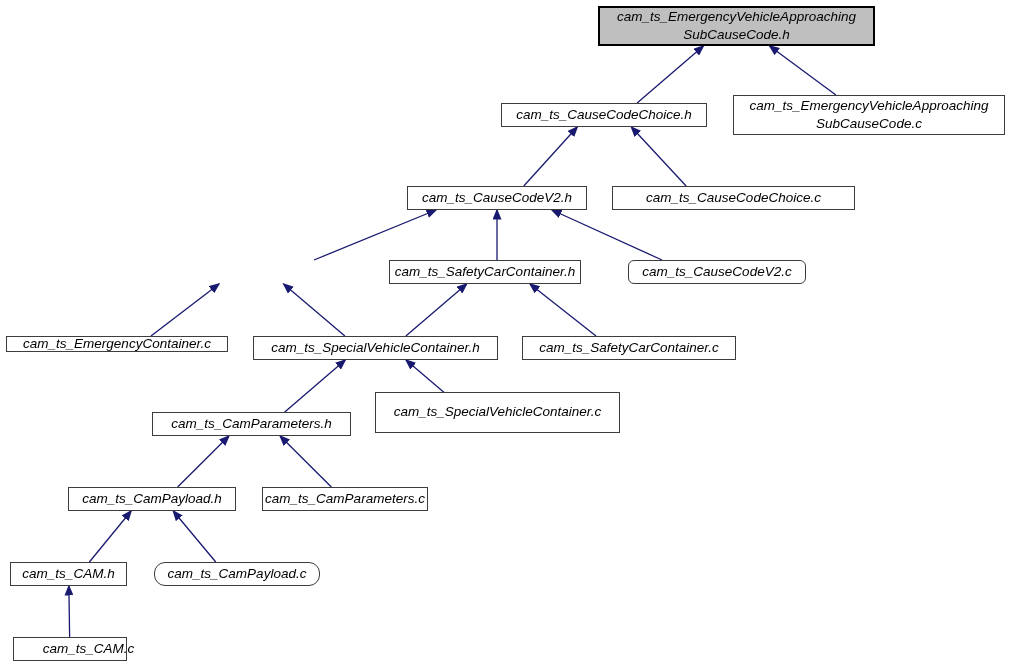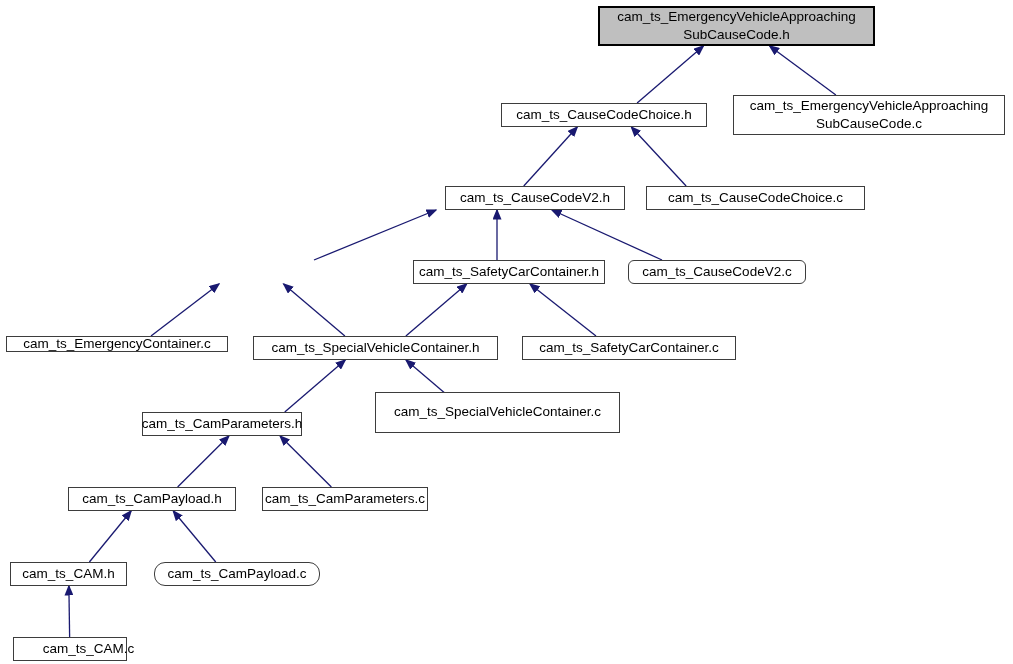--- a/index.html
+++ b/index.html
@@ -28,20 +28,21 @@
     border: 1px solid #3d3d3d;
     color: #000000;
     font-size: 13.5px;
     line-height: 1.35;
     display: flex;
     align-items: center;
     justify-content: center;
     text-align: center;
     white-space: pre-line;
     cursor: pointer;
+    font-style: italic;
   }
   .node.highlight {
     background: #bfbfbf;
     border: 2px solid #000000;
   }
 </style>
 </head>
 <body>
 
 <div class="canvas">
@@ -68,27 +69,27 @@
       <line x1="331.375" y1="487" x2="280.125" y2="436" stroke="#191970" stroke-width="1.3" marker-end="url(#arrowhead)"></line>
       <line x1="89.375" y1="562" x2="131.125" y2="511" stroke="#191970" stroke-width="1.3" marker-end="url(#arrowhead)"></line>
       <line x1="215.75" y1="562" x2="173.25" y2="511" stroke="#191970" stroke-width="1.3" marker-end="url(#arrowhead)"></line>
       <line x1="69.625" y1="637" x2="68.875" y2="586" stroke="#191970" stroke-width="1.3" marker-end="url(#arrowhead)"></line>
     </svg>
     <div class="node highlight" style="left: 598px; top: 6px; width: 277px; height: 40px;">cam_ts_EmergencyVehicleApproaching
 SubCauseCode.h</div>
     <div class="node" style="left: 501px; top: 103px; width: 206px; height: 24px;">cam_ts_CauseCodeChoice.h</div>
     <div class="node" style="left: 733px; top: 95px; width: 272px; height: 40px;">cam_ts_EmergencyVehicleApproaching
 SubCauseCode.c</div>
-    <div class="node" style="left: 407px; top: 186px; width: 180px; height: 24px; margin-left: 38px;">cam_ts_CauseCodeV2.h</div>
-    <div class="node" style="left: 612px; top: 186px; width: 219px; height: 24px; margin-left: 34px;">cam_ts_CauseCodeChoice.c</div>
-    <div class="node" style="left: 389px; top: 260px; width: 192px; height: 24px; margin-left: 24px;">cam_ts_SafetyCarContainer.h</div>
+    <div class="node" style="left: 407px; top: 186px; width: 180px; height: 24px;">cam_ts_CauseCodeV2.h</div>
+    <div class="node" style="left: 612px; top: 186px; width: 243px; height: 24px;">cam_ts_CauseCodeChoice.c</div>
+    <div class="node" style="left: 389px; top: 260px; width: 192px; height: 24px;">cam_ts_SafetyCarContainer.h</div>
     <div class="node" style="left: 628px; top: 260px; width: 178px; height: 24px; border-radius: 6px;">cam_ts_CauseCodeV2.c</div>
     <div class="node" style="left: 6px; top: 336px; width: 222px; height: 16px;">cam_ts_EmergencyContainer.c</div>
     <div class="node" style="left: 253px; top: 336px; width: 245px; height: 24px;">cam_ts_SpecialVehicleContainer.h</div>
     <div class="node" style="left: 522px; top: 336px; width: 214px; height: 24px;">cam_ts_SafetyCarContainer.c</div>
-    <div class="node" style="left: 142px; top: 412px; width: 160px; height: 24px;">cam_ts_CamParameters.h</div>
+    <div class="node" style="left: 152px; top: 412px; width: 199px; height: 24px;">cam_ts_CamParameters.h</div>
     <div class="node" style="left: 375px; top: 392px; width: 245px; height: 41px;">cam_ts_SpecialVehicleContainer.c</div>
     <div class="node" style="left: 68px; top: 487px; width: 168px; height: 24px; text-align: center;">cam_ts_CamPayload.h</div>
     <div class="node" style="left: 262px; top: 487px; width: 166px; height: 24px;">cam_ts_CamParameters.c</div>
     <div class="node" style="left: 10px; top: 562px; width: 117px; height: 24px;">cam_ts_CAM.h</div>
     <div class="node" style="left: 154px; top: 562px; width: 166px; height: 24px; border-radius: 11px;">cam_ts_CamPayload.c</div>
     <div class="node" style="left: 13px; top: 637px; width: 114px; height: 24px; padding-left: 37px;">cam_ts_CAM.c</div>
   </div>
 
 </body></html>

